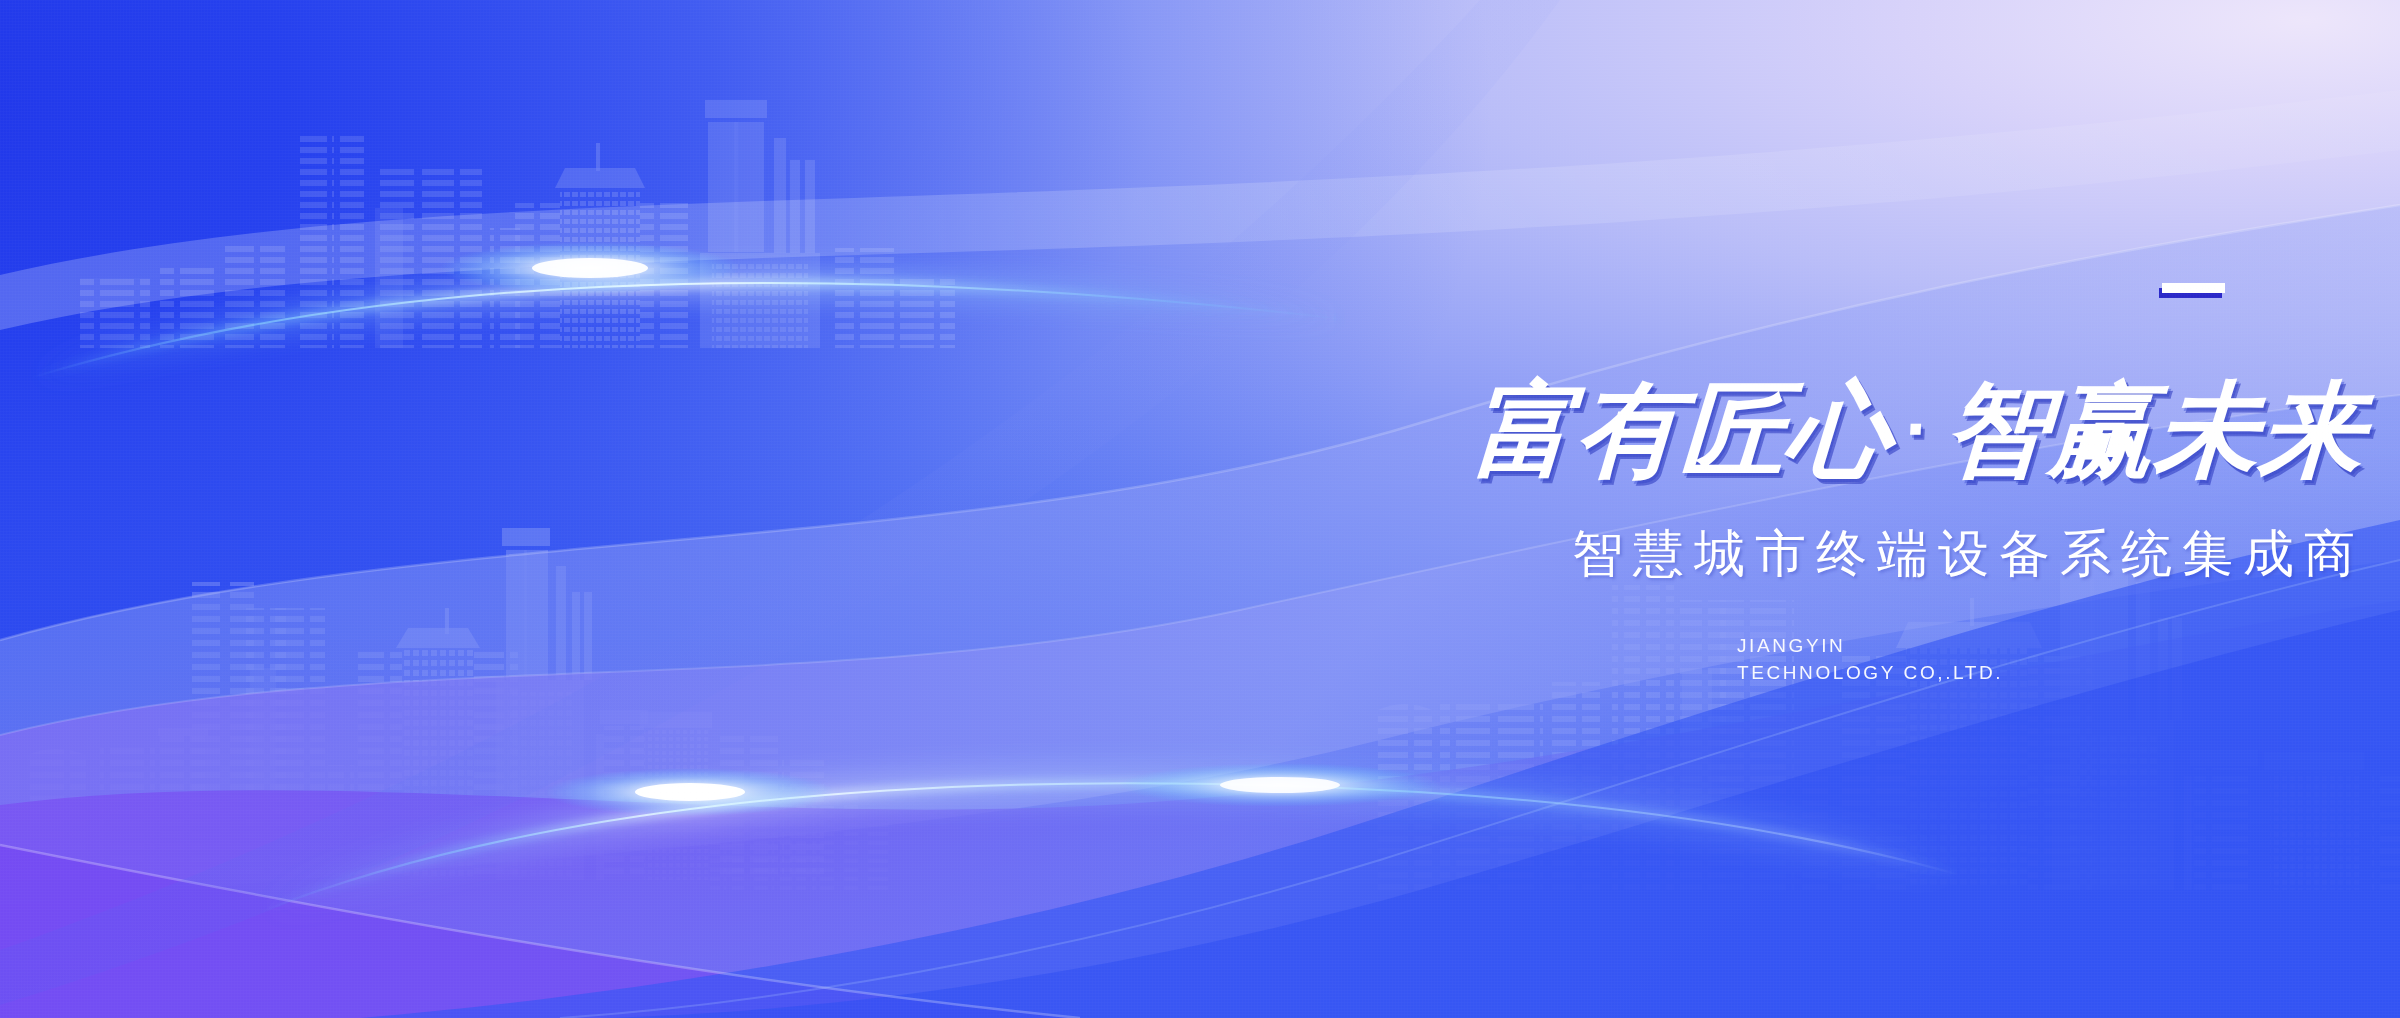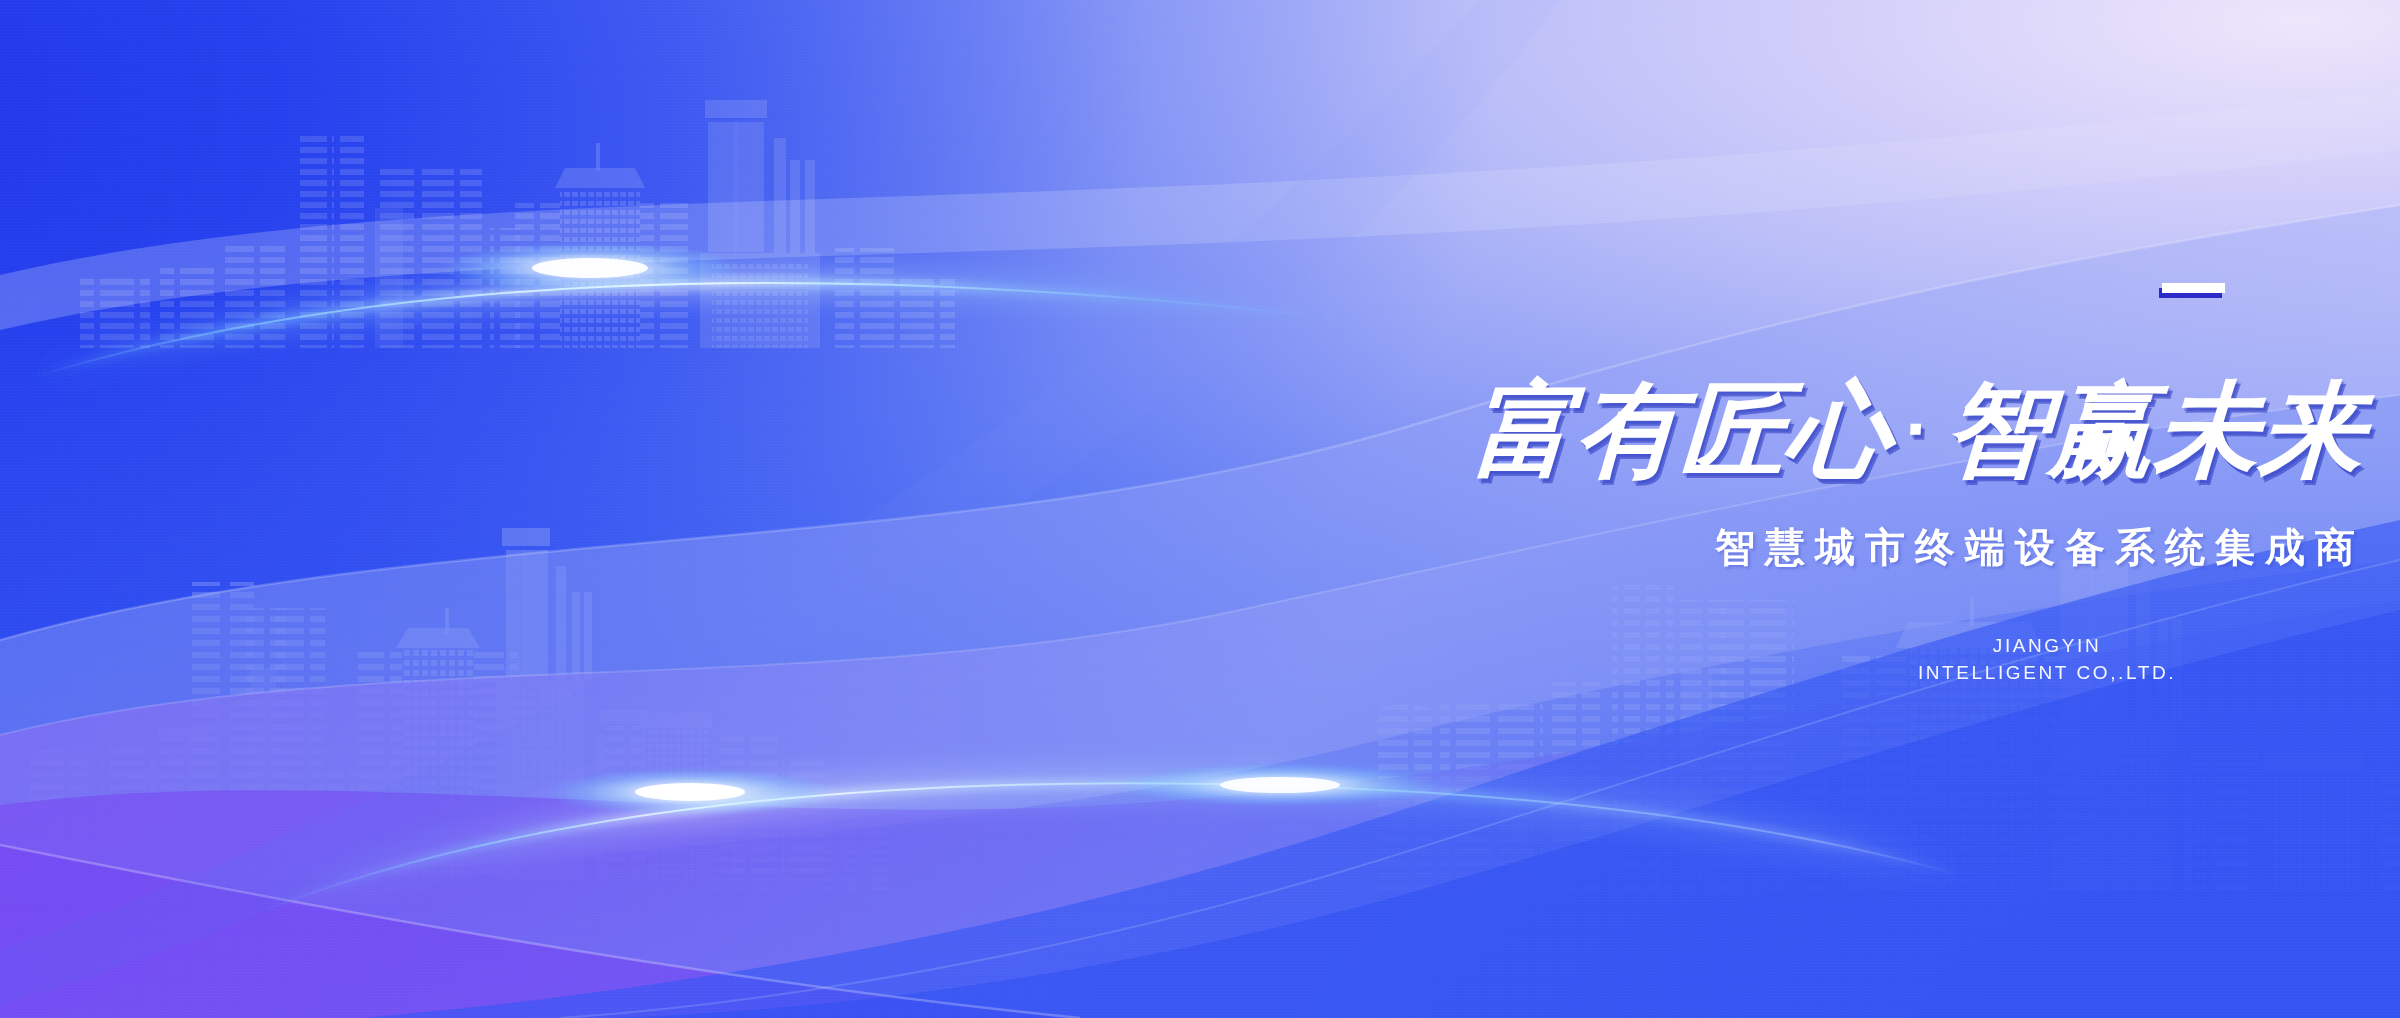--- a/index.html
+++ b/index.html
@@ -106,34 +106,34 @@
     vertical-align: 12px;
   }
 
   .sub-title {
     position: absolute;
     left: 0;
     top: 340px;
     width: 1320px;
     text-align: right;
     padding-right: 6px;
-    font-size: 40px;
-    font-weight: 700;
+    font-size: 51px;
+    font-weight: 400;
     color: #ffffff;
     letter-spacing: 10px;
     white-space: nowrap;
     text-shadow: 2px 2px 3px rgba(48,62,190,0.35);
   }
 
   .company-en {
     position: absolute;
     right: 8px;
     top: 452px;
     width: 620px;
-    text-align: center;
+    text-align: left;
     color: #ffffff;
     font-size: 19px;
     line-height: 27px;
     letter-spacing: 2.6px;
     font-weight: 400;
     opacity: 0.95;
   }
   .company-en div { white-space: nowrap; }
 
   
@@ -446,20 +446,20 @@
   <div class="text-block">
 
     <div class="accent-dash"></div>
 
     <div class="main-title"><span>富有匠心</span><span class="sep">·</span><span>智赢未来</span></div>
 
     <div class="sub-title">智慧城市终端设备系统集成商</div>
 
     <div class="company-en">
       <div>JIANGYIN</div>
-      <div>INTELLIGENT CO,.LTD.</div>
+      <div>TECHNOLOGY CO,.LTD.</div>
     </div>
 
   </div>
 
   <div class="grain"></div>
 
 </div>
 
 </body></html>

